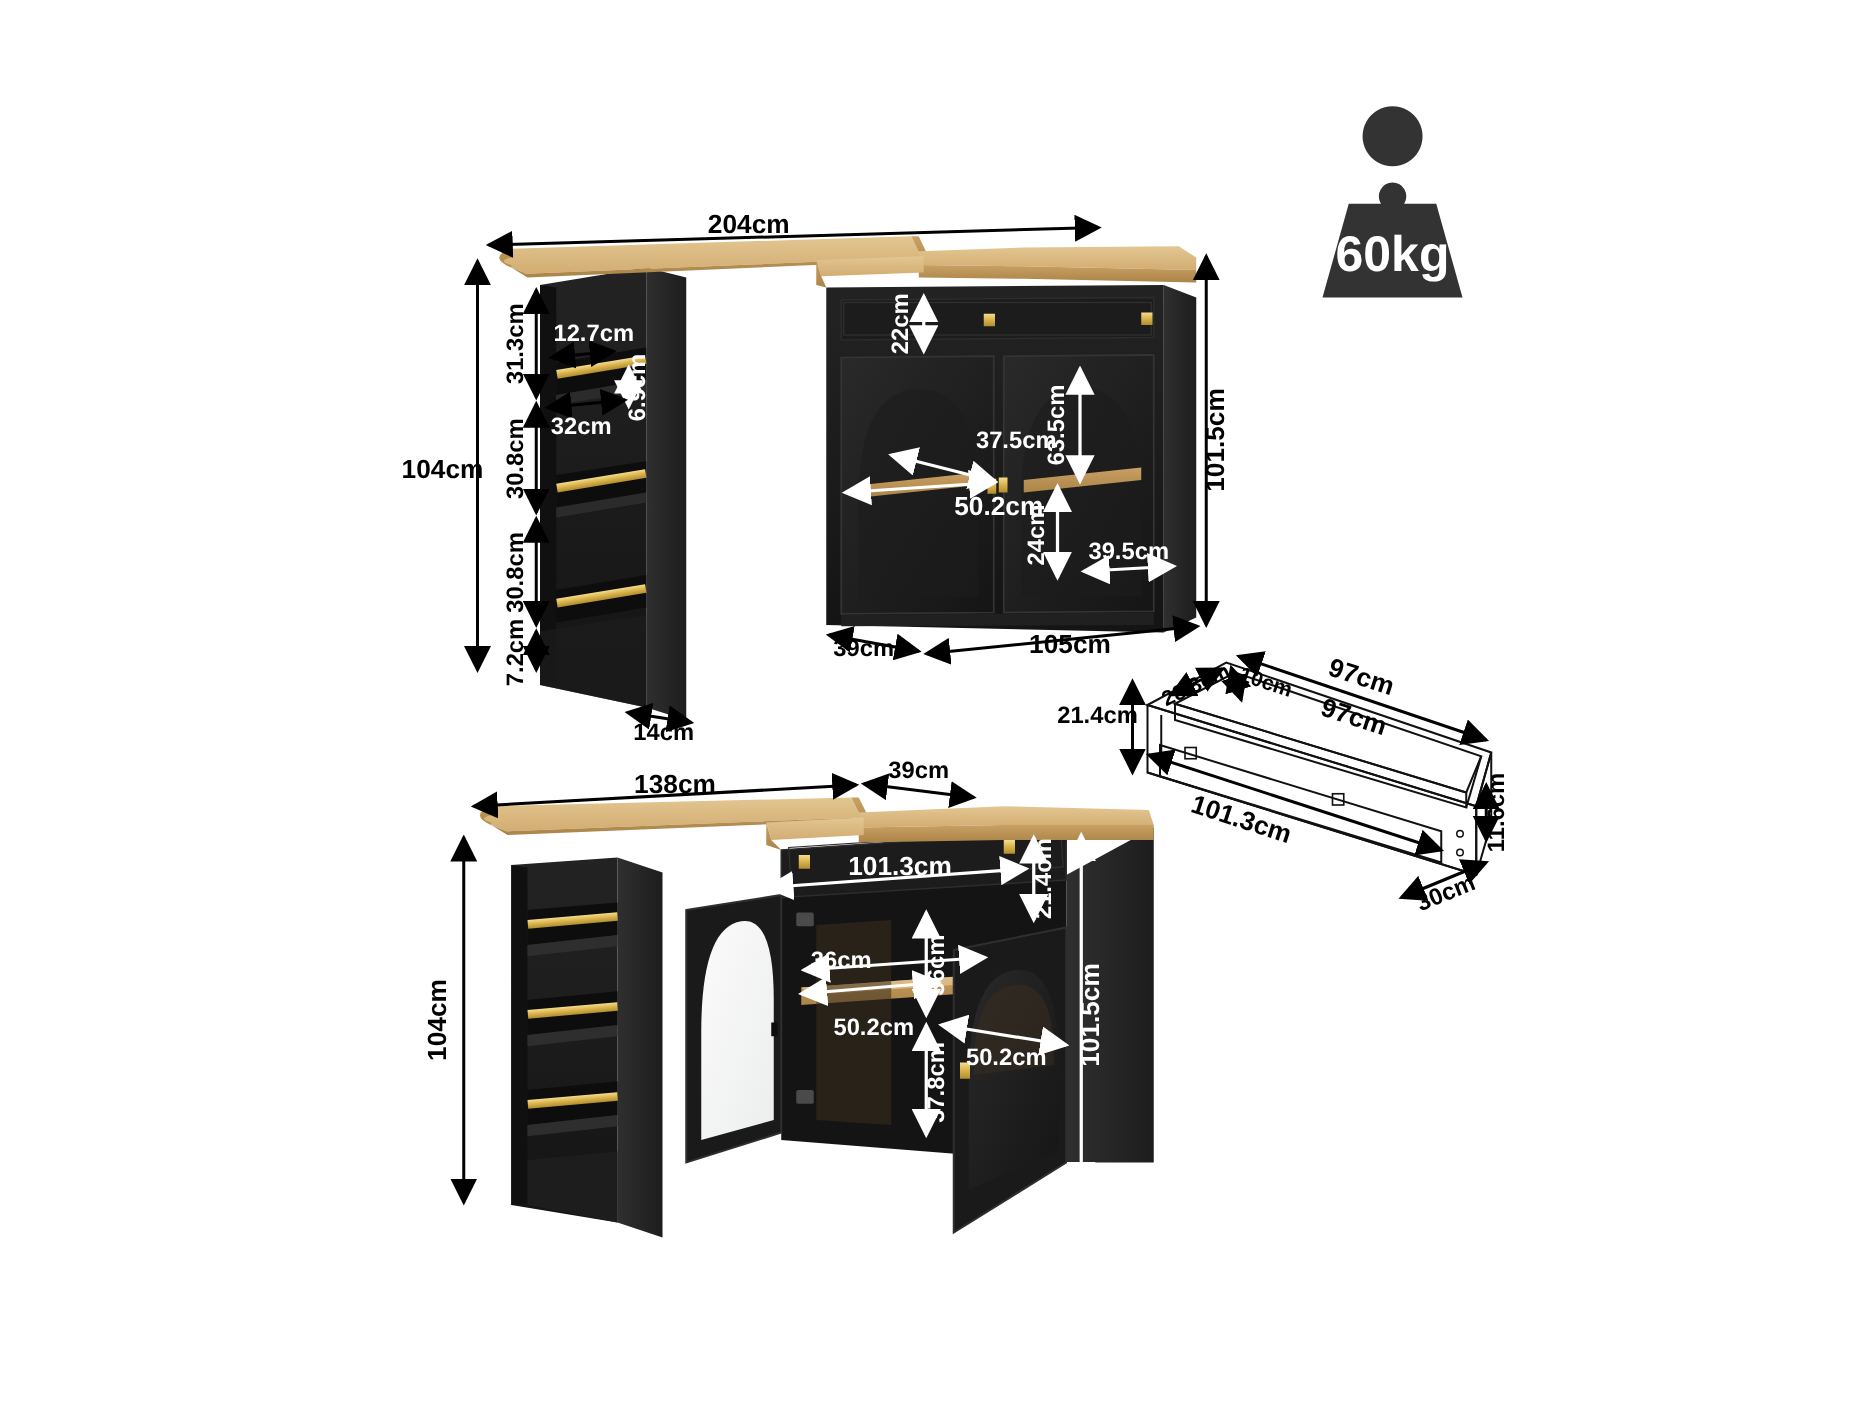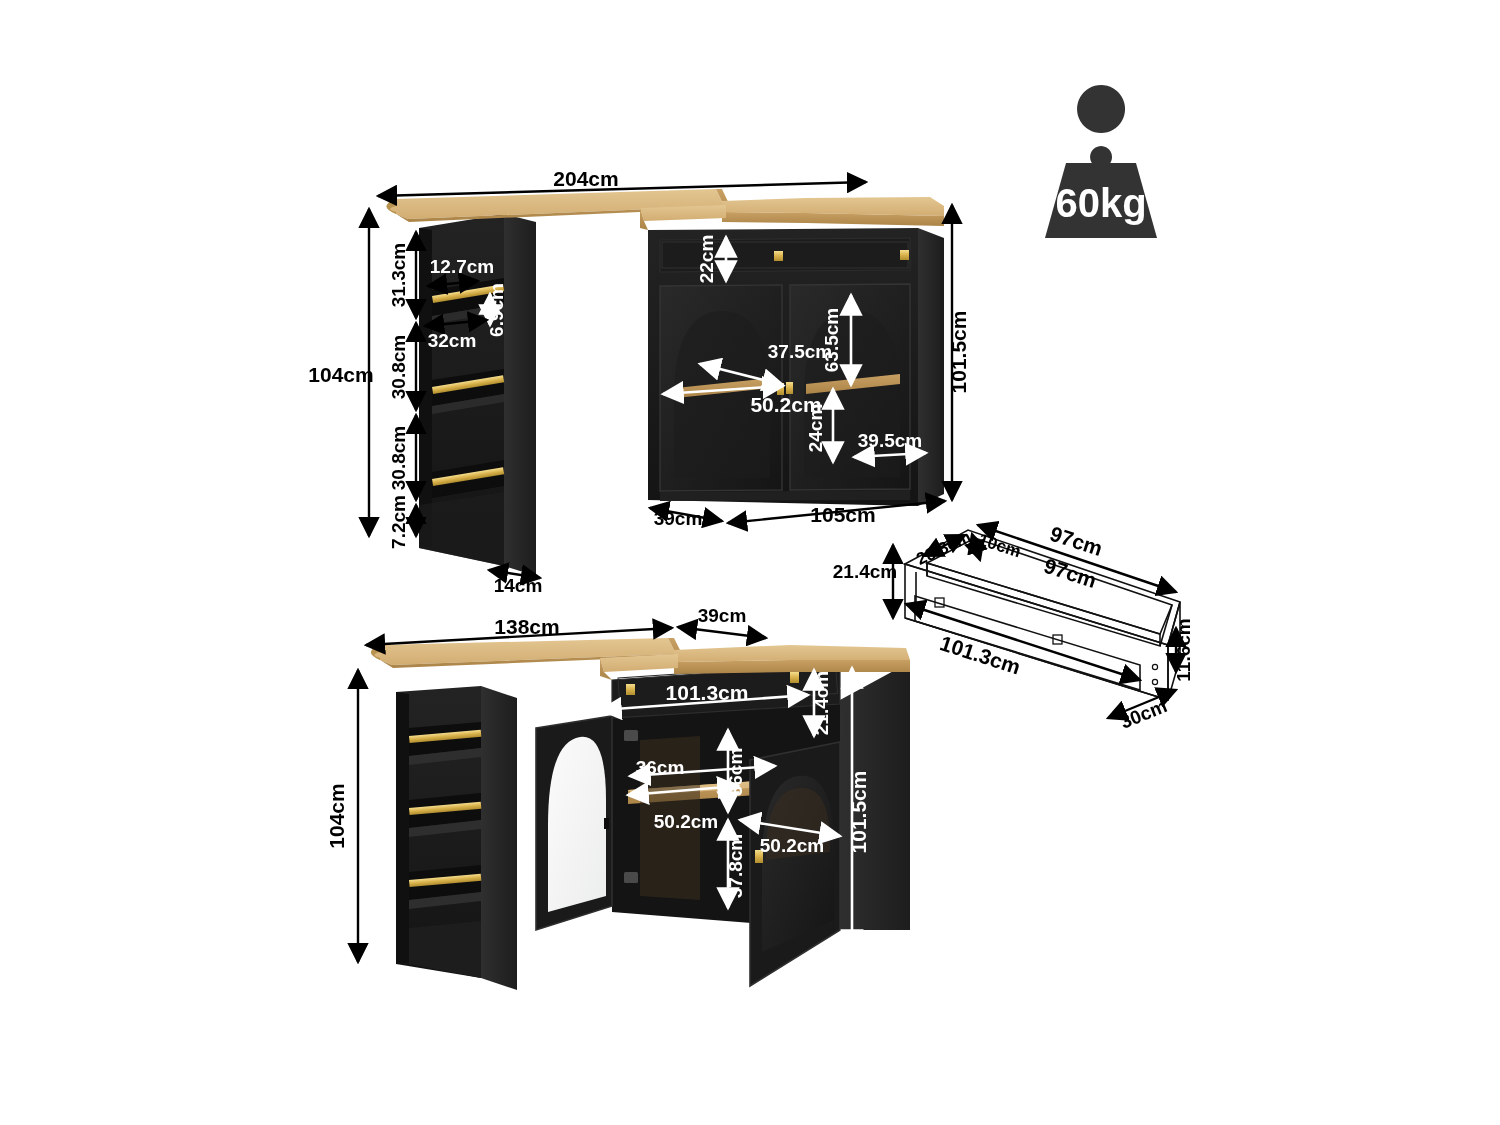--- a/index.html
+++ b/index.html
@@ -1,18 +1,18 @@
 <!DOCTYPE html>
 <html><head>
 <meta charset="utf-8">
 <style>
   html,body{margin:0;padding:0;background:#ffffff;}
   body{width:1500px;height:1125px;position:relative;overflow:hidden;
        font-family:"Liberation Sans",sans-serif;}
-  #stage{position:absolute;left:0;top:0;width:1260px;height:1125px;padding-left:48px;}
+  #stage{position:absolute;left:13px;top:0;width:1260px;height:1125px;padding-left:48px;}
   svg#art{position:absolute;left:0;top:0;width:1500px;height:1125px;}
   .dimtext{font-family:"Liberation Sans",sans-serif;font-weight:bold;
            fill:#000000;font-size:21px;}
   .dimtext.white{fill:#ffffff;}
   .dimtext.small{font-size:19px;}
   .dimtext.tiny{font-size:17px;}
   .wt{font-family:"Liberation Sans",sans-serif;font-weight:bold;
       fill:#ffffff;font-size:40px;}
   .ln{stroke:#000000;stroke-width:2.4;fill:none;}
   .ln.white{stroke:#ffffff;stroke-width:2.6;}

